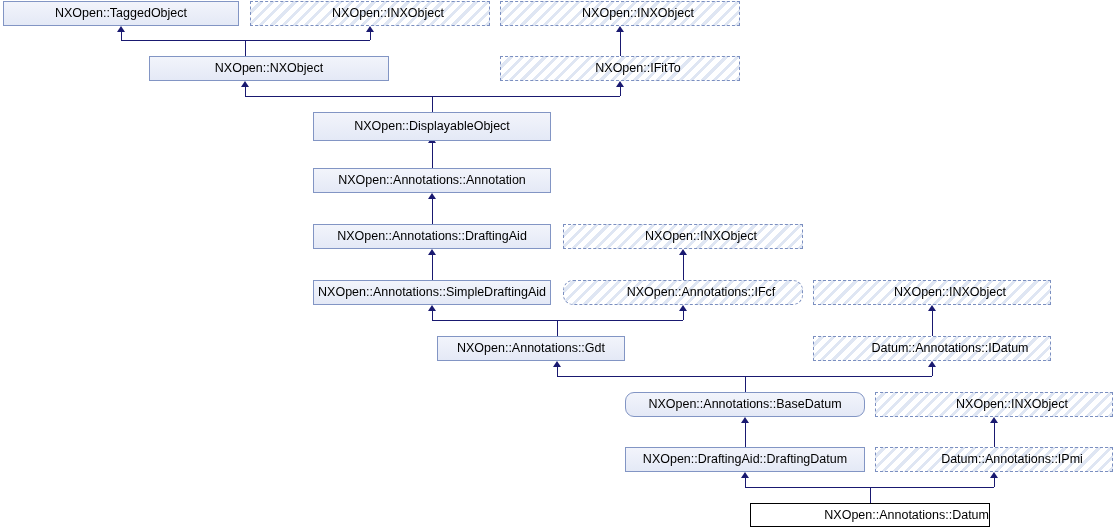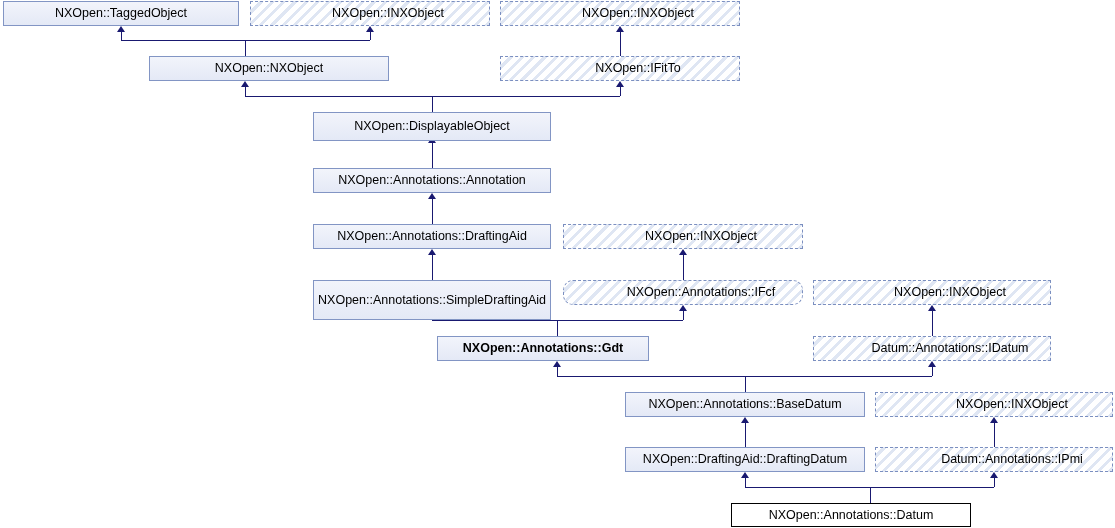--- a/index.html
+++ b/index.html
@@ -132,44 +132,44 @@
       </div>
       <div class="node solid" style="left: 313px; top: 168px; width: 238px; height: 25px;">
         <span class="label">NXOpen::Annotations::Annotation</span>
       </div>
       <div class="node solid" style="left: 313px; top: 224px; width: 238px; height: 25px;">
         <span class="label">NXOpen::Annotations::DraftingAid</span>
       </div>
       <div class="node iface" style="left: 563px; top: 224px; width: 240px; height: 25px;">
         <span class="label">NXOpen::INXObject</span>
       </div>
-      <div class="node solid" style="left: 313px; top: 280px; width: 238px; height: 40px;">
+      <div class="node solid" style="left: 313px; top: 280px; width: 238px; height: 25px;">
         <span class="label">NXOpen::Annotations::SimpleDraftingAid</span>
       </div>
       <div class="node iface" style="left: 563px; top: 280px; width: 240px; height: 25px; border-radius: 10px;">
         <span class="label">NXOpen::Annotations::IFcf</span>
       </div>
       <div class="node iface" style="left: 813px; top: 280px; width: 238px; height: 25px;">
         <span class="label">NXOpen::INXObject</span>
       </div>
-      <div class="node solid" style="left: 437px; top: 336px; width: 212px; height: 25px; font-weight: bold;">
+      <div class="node solid" style="left: 437px; top: 336px; width: 188px; height: 25px;">
         <span class="label">NXOpen::Annotations::Gdt</span>
       </div>
       <div class="node iface" style="left: 813px; top: 336px; width: 238px; height: 25px;">
         <span class="label">Datum::Annotations::IDatum</span>
       </div>
-      <div class="node solid" style="left: 625px; top: 392px; width: 240px; height: 25px;">
+      <div class="node solid" style="left: 625px; top: 392px; width: 240px; height: 25px; border-radius: 9px;">
         <span class="label">NXOpen::Annotations::BaseDatum</span>
       </div>
       <div class="node iface" style="left: 875px; top: 392px; width: 238px; height: 25px;">
         <span class="label">NXOpen::INXObject</span>
       </div>
       <div class="node solid" style="left: 625px; top: 447px; width: 240px; height: 25px;">
         <span class="label">NXOpen::DraftingAid::DraftingDatum</span>
       </div>
       <div class="node iface" style="left: 875px; top: 447px; width: 238px; height: 25px;">
         <span class="label">Datum::Annotations::IPmi</span>
       </div>
-      <div class="node current" style="left: 731px; top: 503px; width: 240px; height: 24px;">
+      <div class="node current" style="left: 750px; top: 503px; width: 240px; height: 24px; justify-content: flex-end;">
         <span class="label">NXOpen::Annotations::Datum</span>
       </div>
     </div>
 </div>
 
 </body></html>

